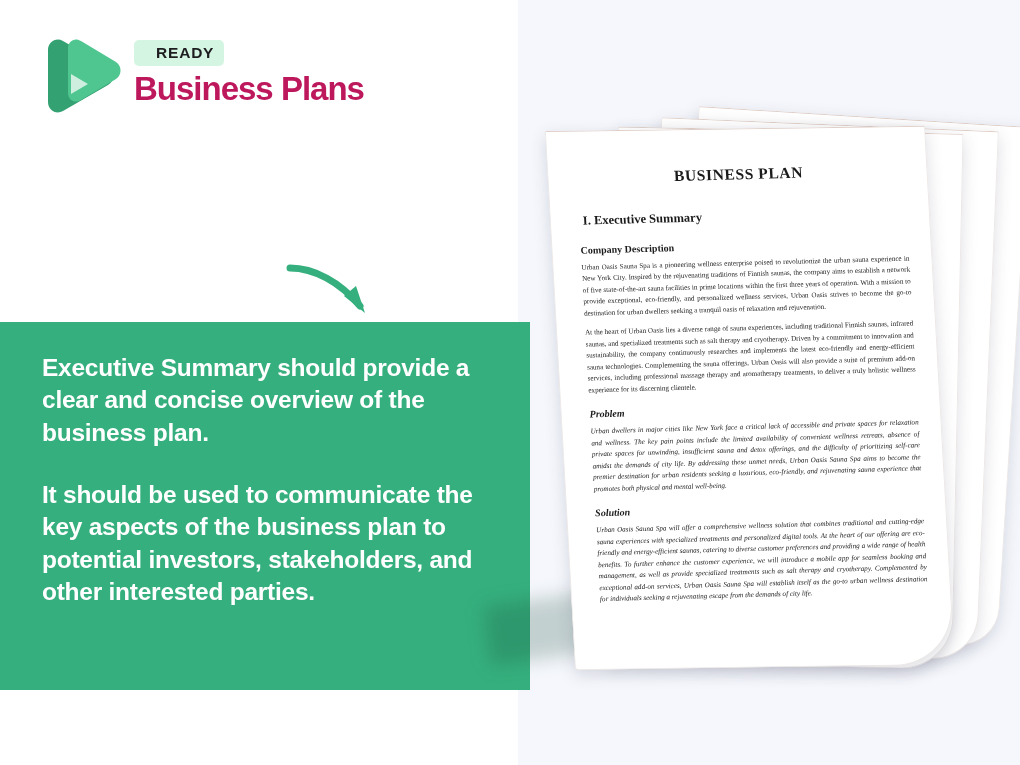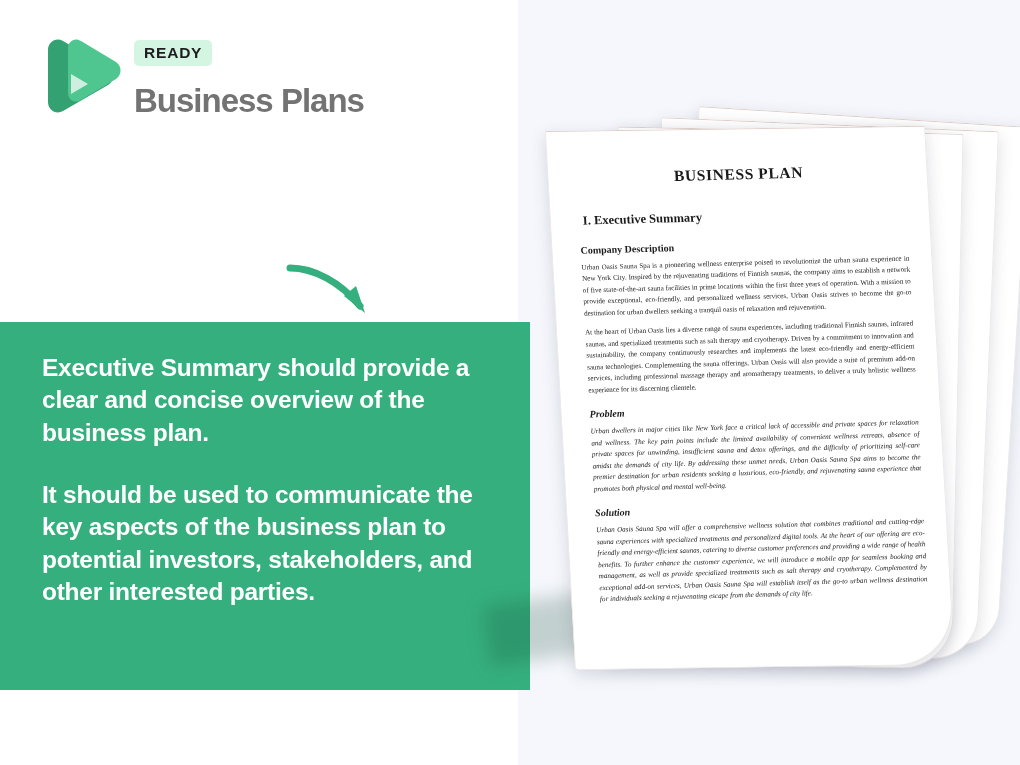--- a/index.html
+++ b/index.html
@@ -69,29 +69,29 @@
     left: 96px;
     top: 4px;
   }
   .ready-badge {
     display: inline-block;
     background: #d5f5e3;
     color: #1d1d1f;
     font-size: 15.5px;
     font-weight: bold;
     letter-spacing: 0.8px;
-    padding: 4px 10px 4px 10px;
+    padding: 4px 10px 4px 22px;
     border-radius: 5px;
   }
   .brand-name {
-    margin-top: 18px;
+    margin-top: 6px;
     font-size: 33px;
     font-weight: bold;
     letter-spacing: -1px;
-    color: #737373;
+    color: #be185d;
     line-height: 1.05;
   }
 
   
   .headline {
     position: absolute;
     left: 42px;
     top: 176px;
     line-height: 1.0;
   }

